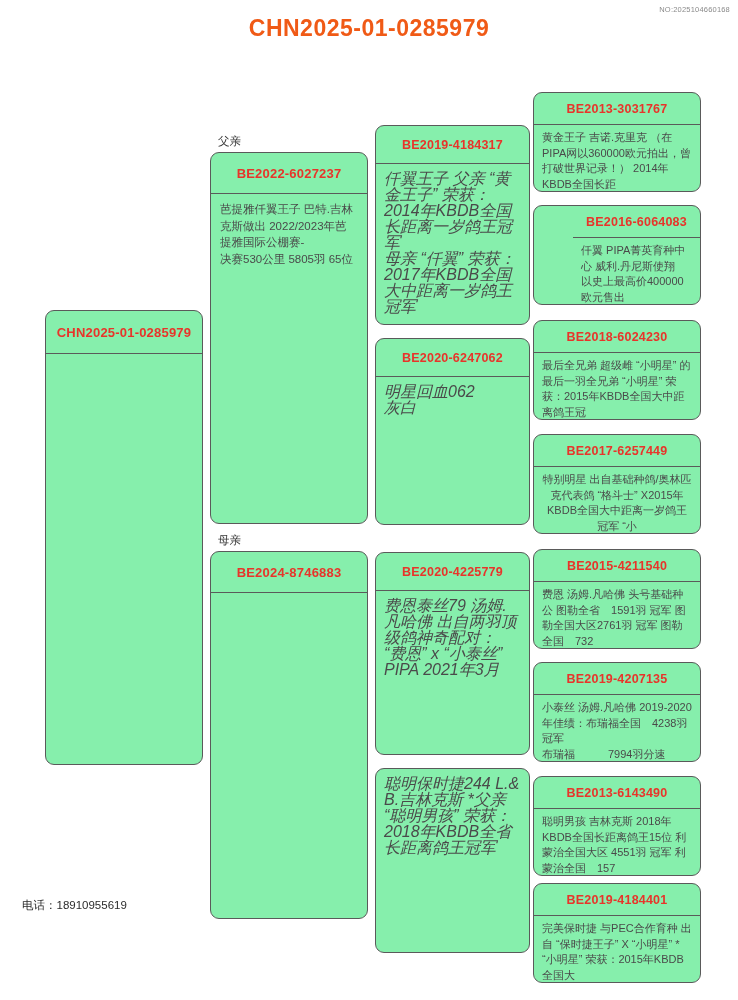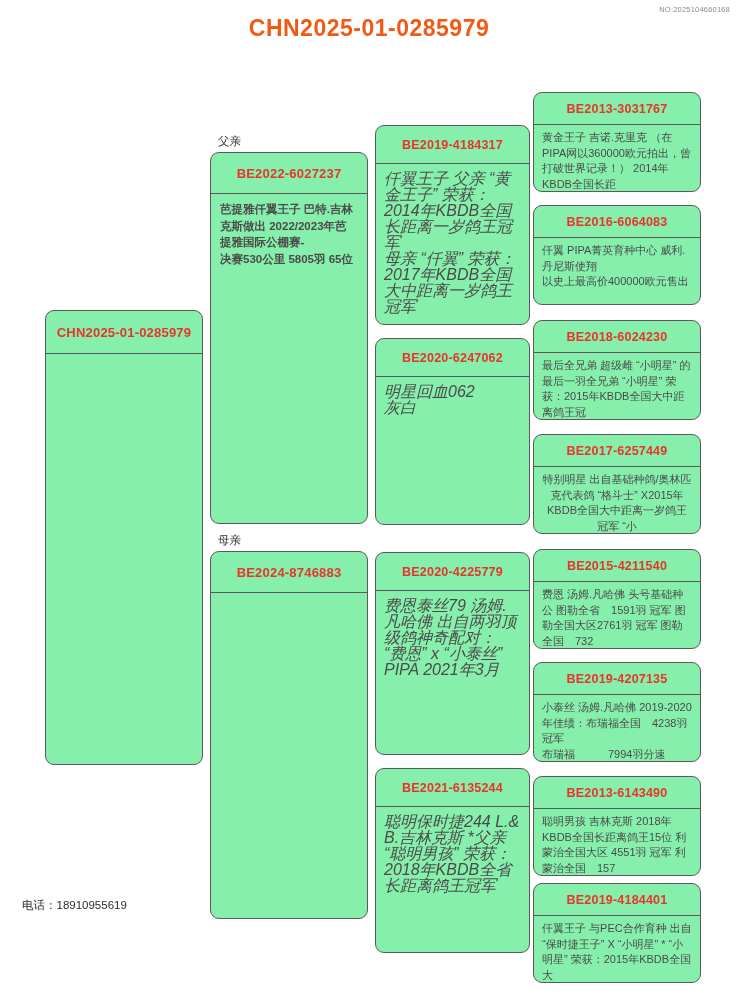--- a/index.html
+++ b/index.html
@@ -99,21 +99,21 @@
 <div class="page-title">CHN2025-01-0285979</div>
 
 <div class="card col1" style="left:45px; top:310px; height:455px;">
   <div class="card-head">CHN2025-01-0285979</div>
   <div class="card-body" style="height:405px;"></div>
 </div>
 
 <div class="rel-label" style="left:218px; top:134px;">父亲</div>
 <div class="card col2" style="left:210px; top:152px; height:372px;">
   <div class="card-head">BE2022-6027237</div>
-  <div class="card-body" style="height:326px;font-weight:bold;">芭提雅仟翼王子 巴特.吉林克斯做出  2022/2023年芭提雅国际公棚赛-
+  <div class="card-body" style="height:326px;">芭提雅仟翼王子 巴特.吉林克斯做出  2022/2023年芭提雅国际公棚赛-
 决赛530公里 5805羽 65位</div>
 </div>
 
 <div class="rel-label" style="left:218px; top:533px;">母亲</div>
 <div class="card col2" style="left:210px; top:551px; height:368px;">
   <div class="card-head">BE2024-8746883</div>
   <div class="card-body" style="height:322px;"></div>
 </div>
 
 <div class="card col3" style="left:375px; top:125px; height:200px;">
@@ -127,30 +127,29 @@
   <div class="card-body" style="height:147px;">明星回血062
 灰白</div>
 </div>
 
 <div class="card col3" style="left:375px; top:552px; height:203px;">
   <div class="card-head">BE2020-4225779</div>
   <div class="card-body" style="height:163px;">费恩泰丝79 汤姆.凡哈佛 出自两羽顶级鸽神奇配对： “费恩” x “小泰丝” PIPA 2021年3月</div>
 </div>
 
 <div class="card col3" style="left:375px; top:768px; height:185px;">
-  <div class="card-head">BE2021-6135244</div>
   <div class="card-body" style="height:145px;">聪明保时捷244 L.&amp; B.吉林克斯 *父亲 “聪明男孩” 荣获：2018年KBDB全省长距离鸽王冠军</div>
 </div>
 
 <div class="card col4" style="left:533px; top:92px; height:100px;">
   <div class="card-head">BE2013-3031767</div>
   <div class="card-body" style="height:68px;">黄金王子 吉诺.克里克 （在PIPA网以360000欧元拍出，曾打破世界记录！） 2014年KBDB全国长距</div>
 </div>
 
-<div class="card col4" style="left:533px; top:205px; height:100px;">
+<div class="card col4" style="left:533px; top:205px; height:100px;padding-left:39px;">
   <div class="card-head">BE2016-6064083</div>
   <div class="card-body" style="height:68px;">仟翼 PIPA菁英育种中心 威利.丹尼斯使翔
 以史上最高价400000欧元售出</div>
 </div>
 
 <div class="card col4" style="left:533px; top:320px; height:100px;">
   <div class="card-head">BE2018-6024230</div>
   <div class="card-body" style="height:68px;">最后全兄弟 超级雌 “小明星” 的最后一羽全兄弟 “小明星” 荣获：2015年KBDB全国大中距离鸽王冠</div>
 </div>
 
@@ -170,16 +169,16 @@
 布瑞福　　　7994羽分速</div>
 </div>
 
 <div class="card col4" style="left:533px; top:776px; height:100px;">
   <div class="card-head">BE2013-6143490</div>
   <div class="card-body" style="height:68px;">聪明男孩 吉林克斯 2018年KBDB全国长距离鸽王15位 利蒙治全国大区 4551羽 冠军 利蒙治全国　157</div>
 </div>
 
 <div class="card col4" style="left:533px; top:883px; height:100px;">
   <div class="card-head">BE2019-4184401</div>
-  <div class="card-body" style="height:68px;">仟翼王子 与PEC合作育种 出自 “保时捷王子” X “小明星” * “小明星” 荣获：2015年KBDB全国大</div>
+  <div class="card-body" style="height:68px;">完美保时捷 与PEC合作育种 出自 “保时捷王子” X “小明星” * “小明星” 荣获：2015年KBDB全国大</div>
 </div>
 
 <div class="phone">电话：18910955619</div>
 
 </body></html>

